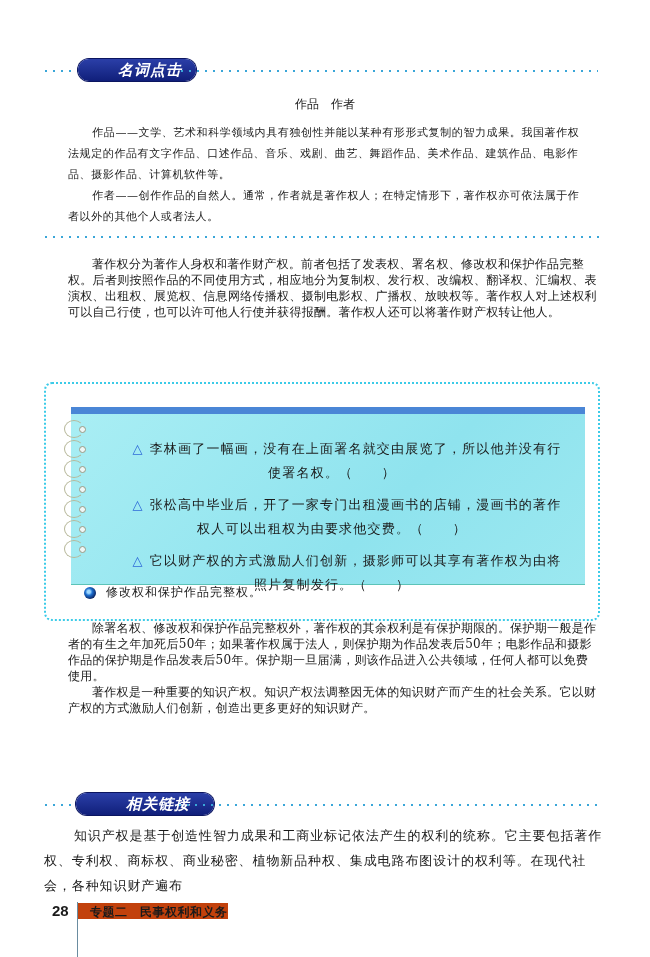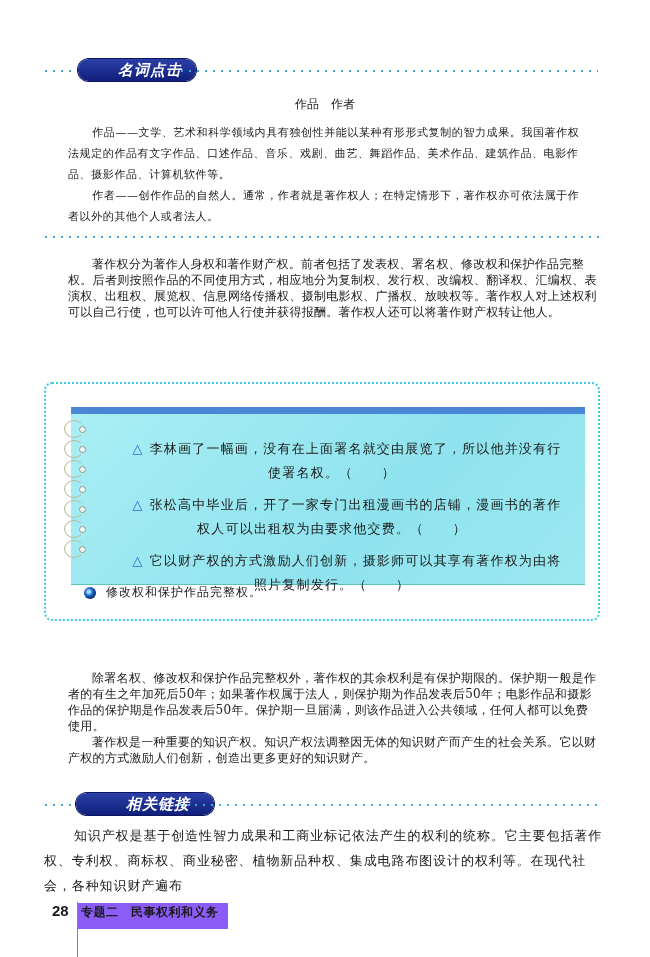--- a/index.html
+++ b/index.html
@@ -45,22 +45,22 @@
     .q-list { position: absolute; left: 93px; top: 428px; width: 478px; font-size: 13px; line-height: 23.5px; letter-spacing: 1.2px; }
     .q-list p { margin: 9px; text-indent: 2.3em; text-align: center; }
     .tri { color: #2f6bd8; margin-right: 6px; }
     .prompt { position: absolute; left: 84px; top: 584px; font-size: 12px; letter-spacing: 1px; display: flex; align-items: center; }
     .globe { width: 12px; height: 12px; border-radius: 50%; margin-right: 10px;
       background: radial-gradient(circle at 40% 40%, #9fd8ff 0 15%, #1d6fd0 35%, #0a1f5a 75%); }
     .link-block { position: absolute; left: 44px; top: 823px; width: 560px; font-size: 13px; line-height: 25px; letter-spacing: 0.9px; }
     .link-block p { margin: 0; text-indent: 2.3em; }
     .footer-num { position: absolute; left: 52px; top: 902px; font-family: "Liberation Sans", sans-serif; font-size: 15px; font-weight: bold; }
     .footer-vline { position: absolute; left: 77px; top: 902px; width: 1px; height: 55px; background: #6a8ca0; }
-    .footer-band { position: absolute; left: 78px; top: 903px; width: 150px; height: 26px;
-      background: #8b5cf6; font-family: "DejaVu Sans", sans-serif; font-weight: bold; font-size: 12px; line-height: 18px; padding-left: 3px; box-sizing: border-box; letter-spacing: 0.5px; }
+    .footer-band { position: absolute; left: 78px; top: 903px; width: 150px; height: 16px;
+      background: #c2410c; font-family: "DejaVu Sans", sans-serif; font-weight: bold; font-size: 12px; line-height: 18px; padding-left: 12px; box-sizing: border-box; letter-spacing: 0.5px; }
   </style>
 </head>
 <body>
 
 <div class="dotline" style="left:42px; top:70px; width:36px;"></div>
 <div class="pill" style="left:78px; top:59px; width:92px;">名词点击</div>
 <div class="dotline" style="left:178px; top:70px; width:420px;"></div>
 
 <div class="def-title">作品　作者</div>
 <div class="def-block" style="top:122px;">
@@ -87,21 +87,21 @@
 <div class="q-list">
   <p><span class="tri">△</span><span>李林画了一幅画，没有在上面署名就交由展览了，所以他并没有行使署名权。（　　）</span></p>
   <p><span class="tri">△</span><span>张松高中毕业后，开了一家专门出租漫画书的店铺，漫画书的著作权人可以出租权为由要求他交费。（　　）</span></p>
   <p><span class="tri">△</span><span>它以财产权的方式激励人们创新，摄影师可以其享有著作权为由将照片复制发行。（　　）</span></p>
 </div>
 <div class="prompt">
   <span class="globe"></span>
   <span>修改权和保护作品完整权。</span>
 </div>
 
-<div class="body-text" style="top:670px;">
+<div class="body-text" style="top:620px;">
   <p>除署名权、修改权和保护作品完整权外，著作权的其余权利是有保护期限的。保护期一般是作者的有生之年加死后50年；如果著作权属于法人，则保护期为作品发表后50年；电影作品和摄影作品的保护期是作品发表后50年。保护期一旦届满，则该作品进入公共领域，任何人都可以免费使用。</p>
   <p>著作权是一种重要的知识产权。知识产权法调整因无体的知识财产而产生的社会关系。它以财产权的方式激励人们创新，创造出更多更好的知识财产。</p>
 </div>
 
 <div class="dotline" style="left:42px; top:804px; width:32px;"></div>
 <div class="pill" style="left:76px; top:793px; width:112px;">相关链接</div>
 <div class="dotline" style="left:176px; top:804px; width:424px;"></div>
 <div class="link-block">
   <p>知识产权是基于创造性智力成果和工商业标记依法产生的权利的统称。它主要包括著作权、专利权、商标权、商业秘密、植物新品种权、集成电路布图设计的权利等。在现代社会，各种知识财产遍布</p>
 </div>

